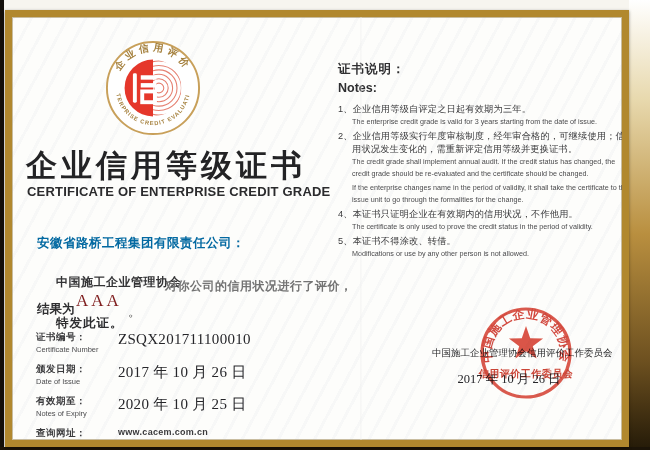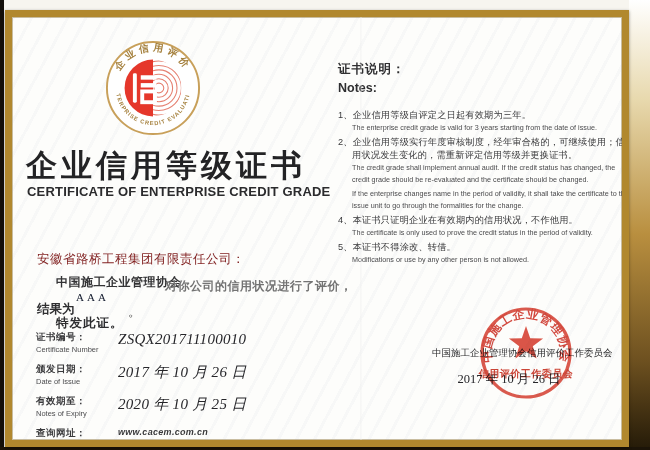--- a/index.html
+++ b/index.html
@@ -16,40 +16,40 @@
   .paper::before{content:"";position:absolute;inset:0;pointer-events:none;
     background:repeating-linear-gradient(118deg,rgba(140,152,178,.05) 0 3px,transparent 3px 16px);}
   .paper::after{content:"";position:absolute;left:348px;top:0;bottom:0;width:2px;pointer-events:none;
     background:linear-gradient(90deg,rgba(0,0,0,.05),rgba(255,255,255,.6),rgba(0,0,0,.04));}
   .abs{position:absolute;}
   .logo{left:92px;top:22px;width:98px;height:98px;}
   .title-zh{left:14px;top:128px;width:310px;font-size:31px;font-weight:bold;color:#232325;
     letter-spacing:4px;white-space:nowrap;}
   .title-en{left:15px;top:167px;width:310px;font-size:13px;font-weight:bold;color:#2b2b2d;
     letter-spacing:.2px;white-space:nowrap;}
-  .company{left:25px;top:234px;font-size:12.5px;font-weight:400;color:#7f1d1d;letter-spacing:.5px;}
+  .company{left:25px;top:218px;font-size:12.5px;font-weight:700;color:#0369a1;letter-spacing:.5px;}
   .st-issuer{left:44px;top:257px;font-size:12px;font-weight:600;color:#333335;letter-spacing:.5px;}
   .st-action{left:153px;top:261px;font-size:12px;font-weight:600;color:#737373;letter-spacing:.5px;}
   .st-result{left:25px;top:284px;font-size:12.5px;font-weight:600;color:#2e2e30;}
-  .st-grade{left:64px;top:274px;font-family:"Liberation Serif",serif;font-size:11px;color:#0f172a;
+  .st-grade{left:64px;top:274px;font-family:"Liberation Serif",serif;font-size:17px;color:#7f1d1d;
     letter-spacing:3px;}
   .st-period{left:116px;top:286px;font-size:13px;color:#333;}
   .st-closing{left:44px;top:298px;font-size:12.5px;font-weight:600;color:#2e2e30;letter-spacing:1px;}
   .fields{left:24px;top:314px;display:flex;flex-direction:column;gap:9px;}
   .field-row{display:flex;align-items:flex-start;gap:18px;}
   .field-label{flex:0 0 58px;width:58px;}
   .flz{font-size:9.5px;font-weight:bold;color:#3a3a3c;letter-spacing:.5px;white-space:nowrap;}
   .fle{font-size:7.5px;color:#4d4d4f;white-space:nowrap;margin-top:1px;}
   .field-value{font-family:"Liberation Serif",serif;font-size:15px;color:#26262a;margin-left:6px;
-    letter-spacing:.3px;white-space:nowrap;font-style:italic;}
+    letter-spacing:.3px;white-space:nowrap;}
   .field-row:nth-child(4) .field-value{font-family:"Liberation Sans",sans-serif;font-size:9px;
     font-weight:bold;color:#3a3a3c;margin-top:0;}
   .notes{left:326px;top:44px;width:292px;}
   .nh-zh{font-size:12.5px;font-weight:bold;color:#2f2f31;letter-spacing:1px;}
-  .nh-en{font-size:12.5px;font-weight:bold;color:#2f2f31;margin-top:3px;margin-bottom:14px;}
+  .nh-en{font-size:12.5px;font-weight:bold;color:#2f2f31;margin-top:3px;margin-bottom:8px;}
   .note-item{padding-left:14px;margin-bottom:2px;}
   .note-zh{font-size:9.2px;color:#39393b;line-height:13px;text-indent:-14px;letter-spacing:.2px;}
   .note-en{font-size:7.2px;color:#4a4a4c;line-height:12px;}
   .committee{left:420px;top:330px;width:205px;font-size:9.5px;color:#2b2b2d;white-space:nowrap;z-index:1;}
   .issue-date-line{left:432px;top:354px;width:130px;text-align:center;
     font-family:"Liberation Serif",serif;font-size:12.5px;color:#26262a;z-index:1;}
   .seal{left:449px;top:271px;width:130px;height:130px;z-index:2;opacity:.9;
     mix-blend-mode:multiply;pointer-events:none;}
 </style>
 </head>

